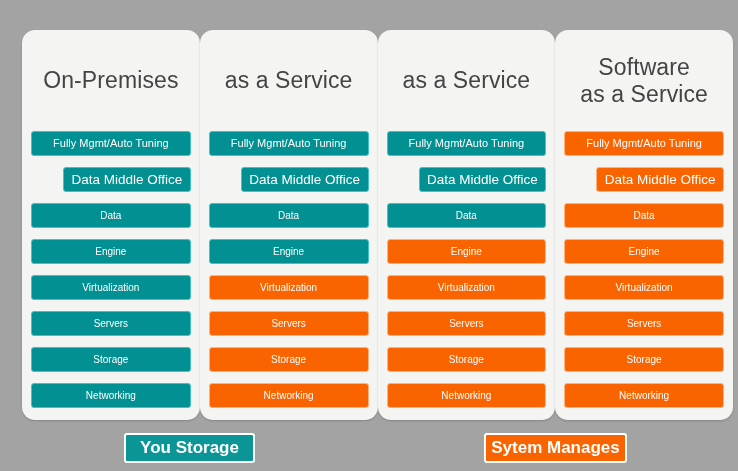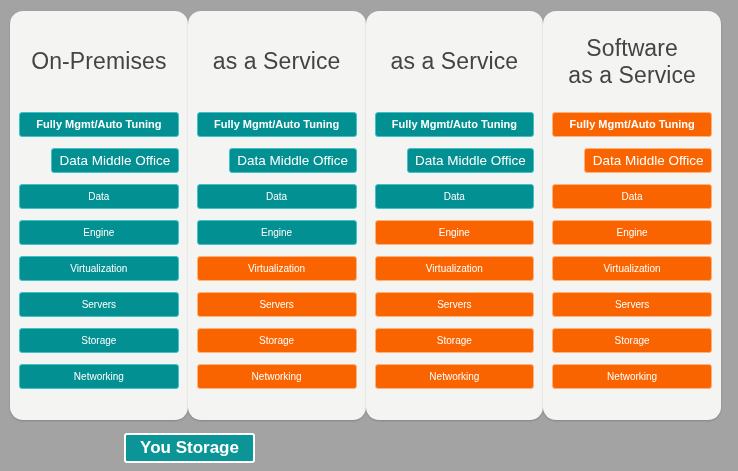--- a/index.html
+++ b/index.html
@@ -20,25 +20,26 @@
     left: 0;
     top: 0;
     width: 738px;
     height: 471px;
     background: #a3a3a3;
   }
 
   
   #columns {
     position: absolute;
-    left: 10px;
+    left: 22px;
     top: 11px;
     width: 711px;
     height: 409px;
     display: flex;
+    align-items: flex-end;
   }
 
   .stack-card {
     flex: 1 1 0;
     background: #f4f4f2;
     border-radius: 13px;
     box-shadow: 0 1px 2px rgba(0,0,0,0.18);
     display: flex;
     flex-direction: column;
     padding: 0 9px 12px 9px;
@@ -78,21 +79,21 @@
     align-items: center;
     justify-content: center;
     color: #ffffff;
     font-size: 10px;
     line-height: 1;
     white-space: nowrap;
     box-sizing: border-box;
   }
   .layer.small {
     font-size: 11px;
-    font-weight: 700;
+    font-weight: 400;
   }
   .layer.medium {
     font-size: 13.5px;
     margin-left: 32px;
   }
   .layer.teal {
     background: #029092;
     border: 1px solid #3fc3c6;
   }
   .layer.orange {
@@ -193,14 +194,15 @@
           <div class="layer orange">Virtualization</div>
           <div class="layer orange">Servers</div>
           <div class="layer orange">Storage</div>
           <div class="layer orange">Networking</div>
         </div>
       </div>
     </div>
 
   <div class="legend-btn" id="legend-you">You Storage</div>
 
+  <div class="legend-btn" id="legend-system">Sytem Manages</div>
 
 </div>
 
 </body></html>

